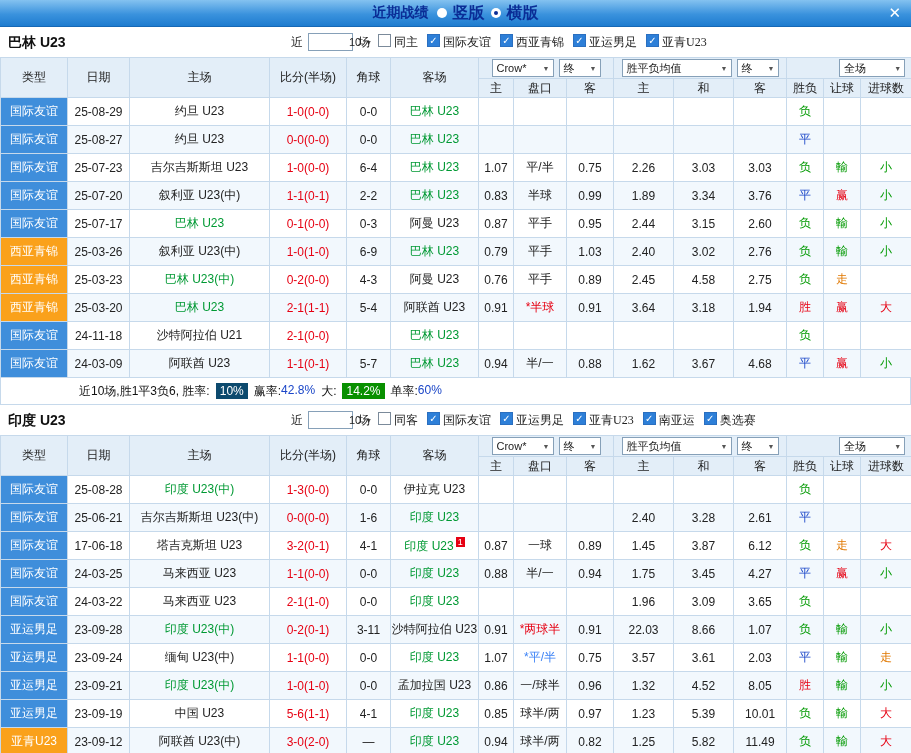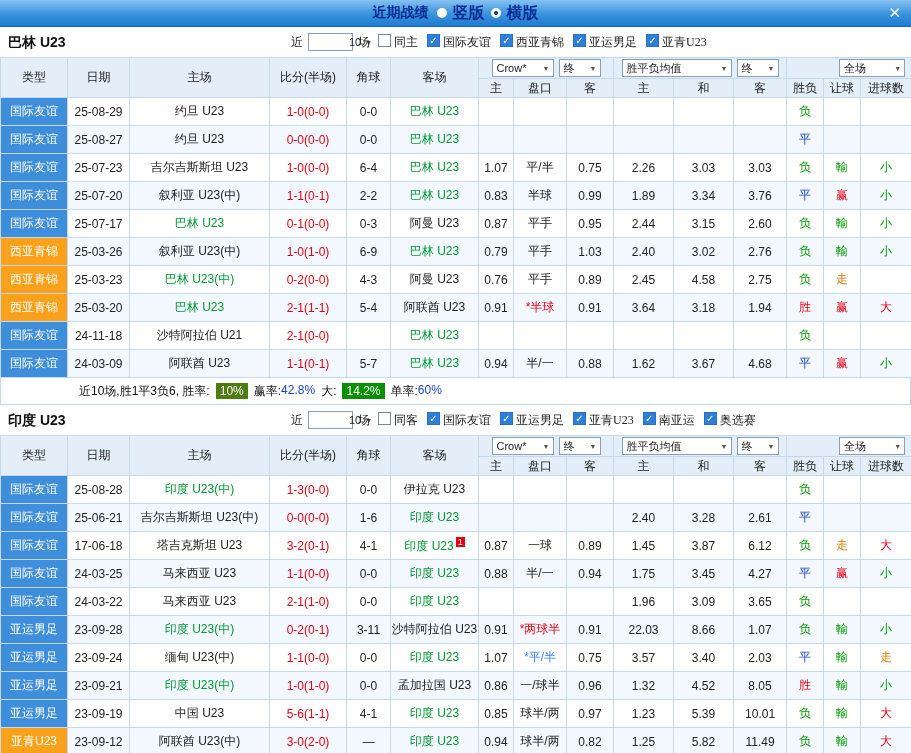--- a/index.html
+++ b/index.html
@@ -354,21 +354,21 @@
     <td>3.67</td>
     <td>4.68</td>
     <td class="res" style="color: rgb(27, 70, 200);">平</td>
     <td class="let" style="color: rgb(230, 0, 18);">赢</td>
     <td class="goal" style="color: rgb(0, 153, 0);">小</td>
   </tr>
 </tbody>
     </table>
     <div class="summary">
       <span>近10场,胜1平3负6, 胜率:</span>
-      <span class="badge" style="background: #4d7c0f;">10%</span>
+      <span class="badge" style="background: #0c4a6e;">10%</span>
       <span class="pair">
           <span>赢率:</span>
           <span class="bluev" style="color: rgb(27, 70, 200);">42.8%</span>
         </span>
       <span>大:</span>
       <span class="badge" style="background: rgb(8, 144, 0);">14.2%</span>
       <span class="pair">
           <span>单率:</span>
           <span class="bluev" style="color: rgb(27, 70, 200);">60%</span>
         </span>
@@ -597,21 +597,21 @@
     <td class="comp" style="background: rgb(63, 142, 219);">亚运男足</td>
     <td>23-09-24</td>
     <td class="home">缅甸 U23(中)</td>
     <td class="score" style="color: rgb(230, 0, 18);">1-1(0-0)</td>
     <td>0-0</td>
     <td class="away" style="color: rgb(0, 153, 51);">印度 U23</td>
     <td>1.07</td>
     <td class="ahline" style="color: #3b82f6;">*平/半</td>
     <td>0.75</td>
     <td>3.57</td>
-    <td>3.40</td>
+    <td>3.61</td>
     <td>2.03</td>
     <td class="res" style="color: rgb(27, 70, 200);">平</td>
     <td class="let" style="color: rgb(0, 153, 0);">輸</td>
     <td class="goal" style="color: rgb(224, 120, 0);">走</td>
   </tr>
 
   <tr>
     <td class="comp" style="background: rgb(63, 142, 219);">亚运男足</td>
     <td>23-09-21</td>
     <td class="home" style="color: rgb(0, 153, 51);">印度 U23(中)</td>

